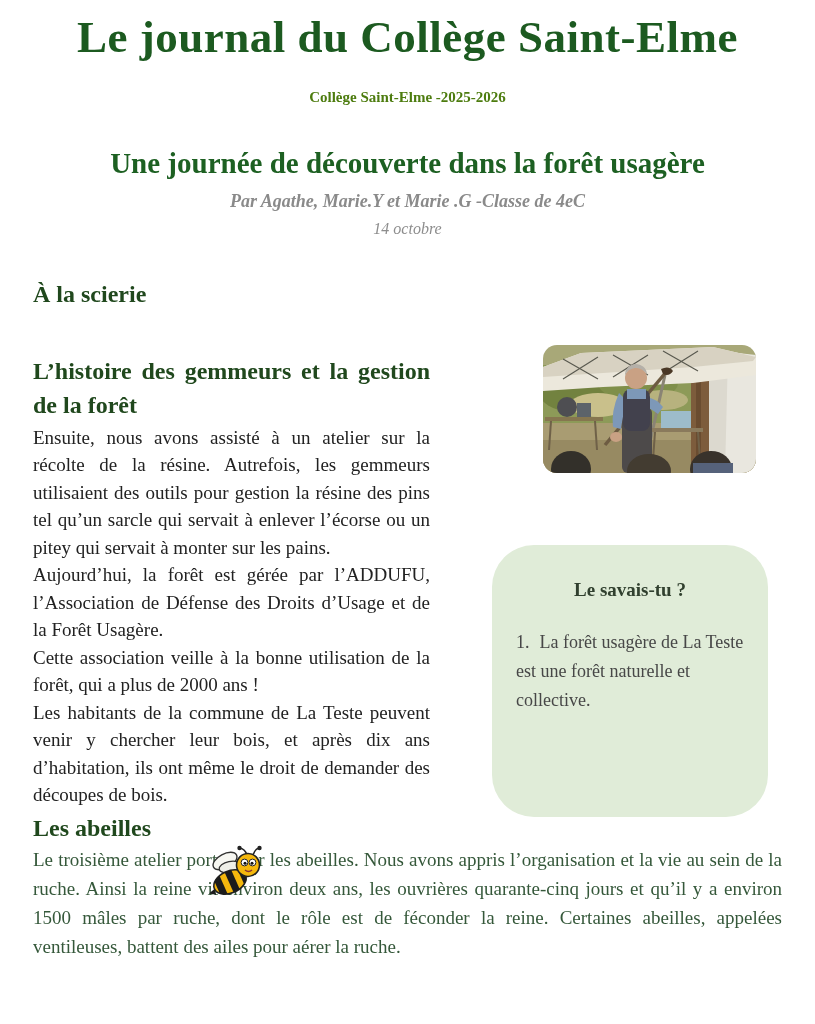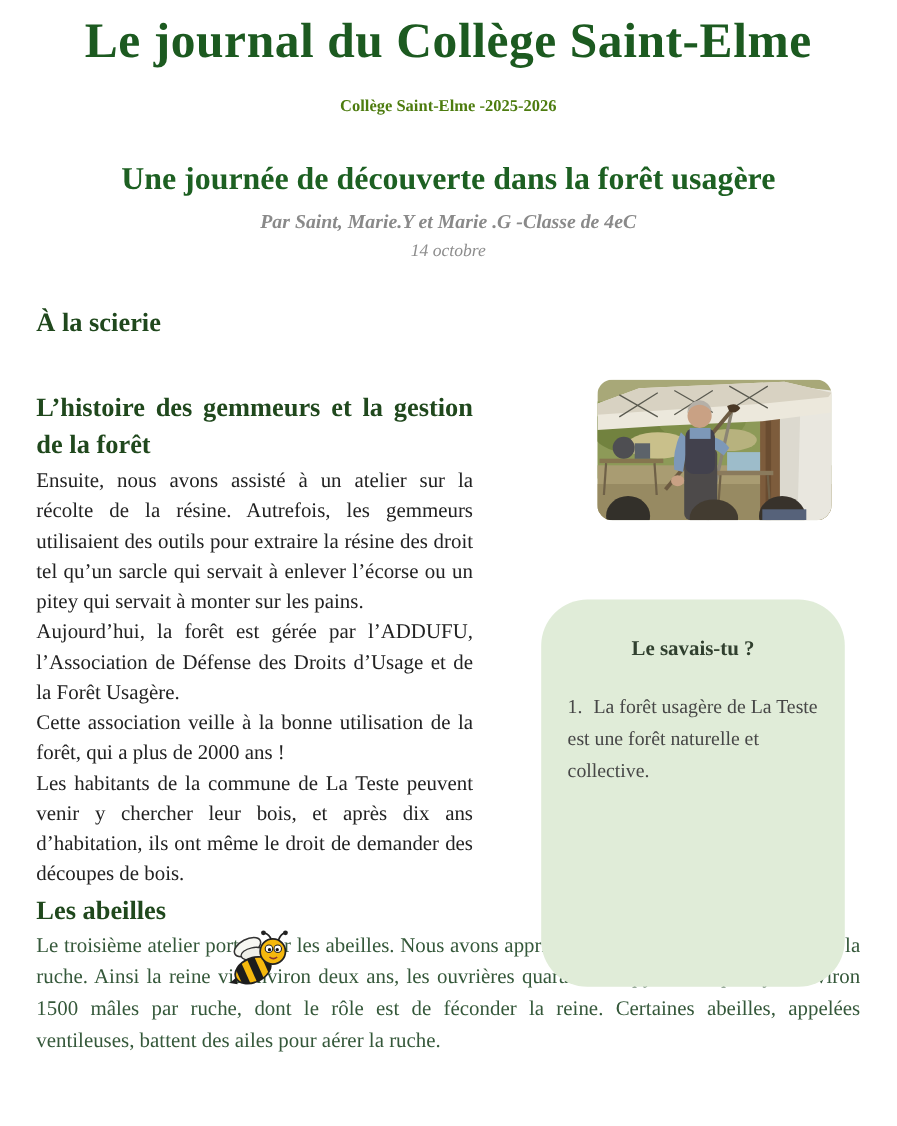--- a/index.html
+++ b/index.html
@@ -87,21 +87,21 @@
     left:543px;top:345px;
     width:213px;height:128px;
     border-radius:14px;
     overflow:hidden;
   }
   .photo svg{display:block;}
   
   .infobox{
     position:absolute;
     left:492px;top:545px;
-    width:276px;height:352px;
+    width:276px;height:272px;
     background:#e0ecd8;
     border-radius:42px;
     box-sizing:border-box;
     padding:34px 18px 0 18px;
   }
   .infobox-title{
     margin:0;
     text-align:center;
     font-size:19px;
     font-weight:bold;
@@ -134,21 +134,21 @@
 </style>
 </head>
 <body>
 
 <div class="page">
 
   <h1 class="masthead-title">Le journal du Collège Saint-Elme</h1>
   <div class="masthead-subtitle">Collège Saint-Elme -2025-2026</div>
 
   <h2 class="article-title">Une journée de découverte dans la forêt usagère</h2>
-  <div class="article-byline">Par Saint, Marie.Y et Marie .G -Classe de 4eC</div>
+  <div class="article-byline">Par Agathe, Marie.Y et Marie .G -Classe de 4eC</div>
   <div class="article-date">14 octobre</div>
 
   <h3 class="sec-heading h-scierie">À la scierie</h3>
 
   <div class="photo">
     <svg width="213" height="128" viewBox="0 0 213 128">
 
       <rect x="0" y="0" width="213" height="128" fill="#a8a878"></rect>
       <rect x="0" y="20" width="150" height="70" fill="#8d9a58"></rect>
       <ellipse cx="30" cy="45" rx="35" ry="22" fill="#72823f"></ellipse>
@@ -196,21 +196,21 @@
 
       <ellipse cx="28" cy="124" rx="20" ry="18" fill="#33302a"></ellipse>
       <ellipse cx="106" cy="126" rx="22" ry="17" fill="#433c31"></ellipse>
       <ellipse cx="168" cy="124" rx="21" ry="18" fill="#38322b"></ellipse>
       <rect x="150" y="118" width="40" height="10" fill="#56627a"></rect>
     </svg>
   </div>
 
   <div class="left-col">
     <h3 class="sec-heading h-gemmeurs">L’histoire des gemmeurs et la gestion de la forêt</h3>
-    <p class="para para-first">Ensuite, nous avons assisté à un atelier sur la récolte de la résine. Autrefois, les gemmeurs utilisaient des outils pour extraire la résine des droit tel qu’un sarcle qui servait à enlever l’écorse ou un pitey qui servait à monter sur les pains.</p>
+    <p class="para para-first">Ensuite, nous avons assisté à un atelier sur la récolte de la résine. Autrefois, les gemmeurs utilisaient des outils pour gestion la résine des pins tel qu’un sarcle qui servait à enlever l’écorse ou un pitey qui servait à monter sur les pains.</p>
     <p class="para">Aujourd’hui, la forêt est gérée par l’ADDUFU, l’Association de Défense des Droits d’Usage et de la Forêt Usagère.</p>
     <p class="para">Cette association veille à la bonne utilisation de la forêt, qui a plus de 2000 ans !</p>
     <p class="para">Les habitants de la commune de La Teste peuvent venir y chercher leur bois, et après dix ans d’habitation, ils ont même le droit de demander des découpes de bois.</p>
   </div>
 
   <aside class="infobox">
     <h4 class="infobox-title">Le savais-tu ?</h4>
     <ol class="infobox-list">
       <li><span class="num">1.</span><span>La forêt usagère de La Teste est une forêt naturelle et collective.</span></li>
     </ol>

